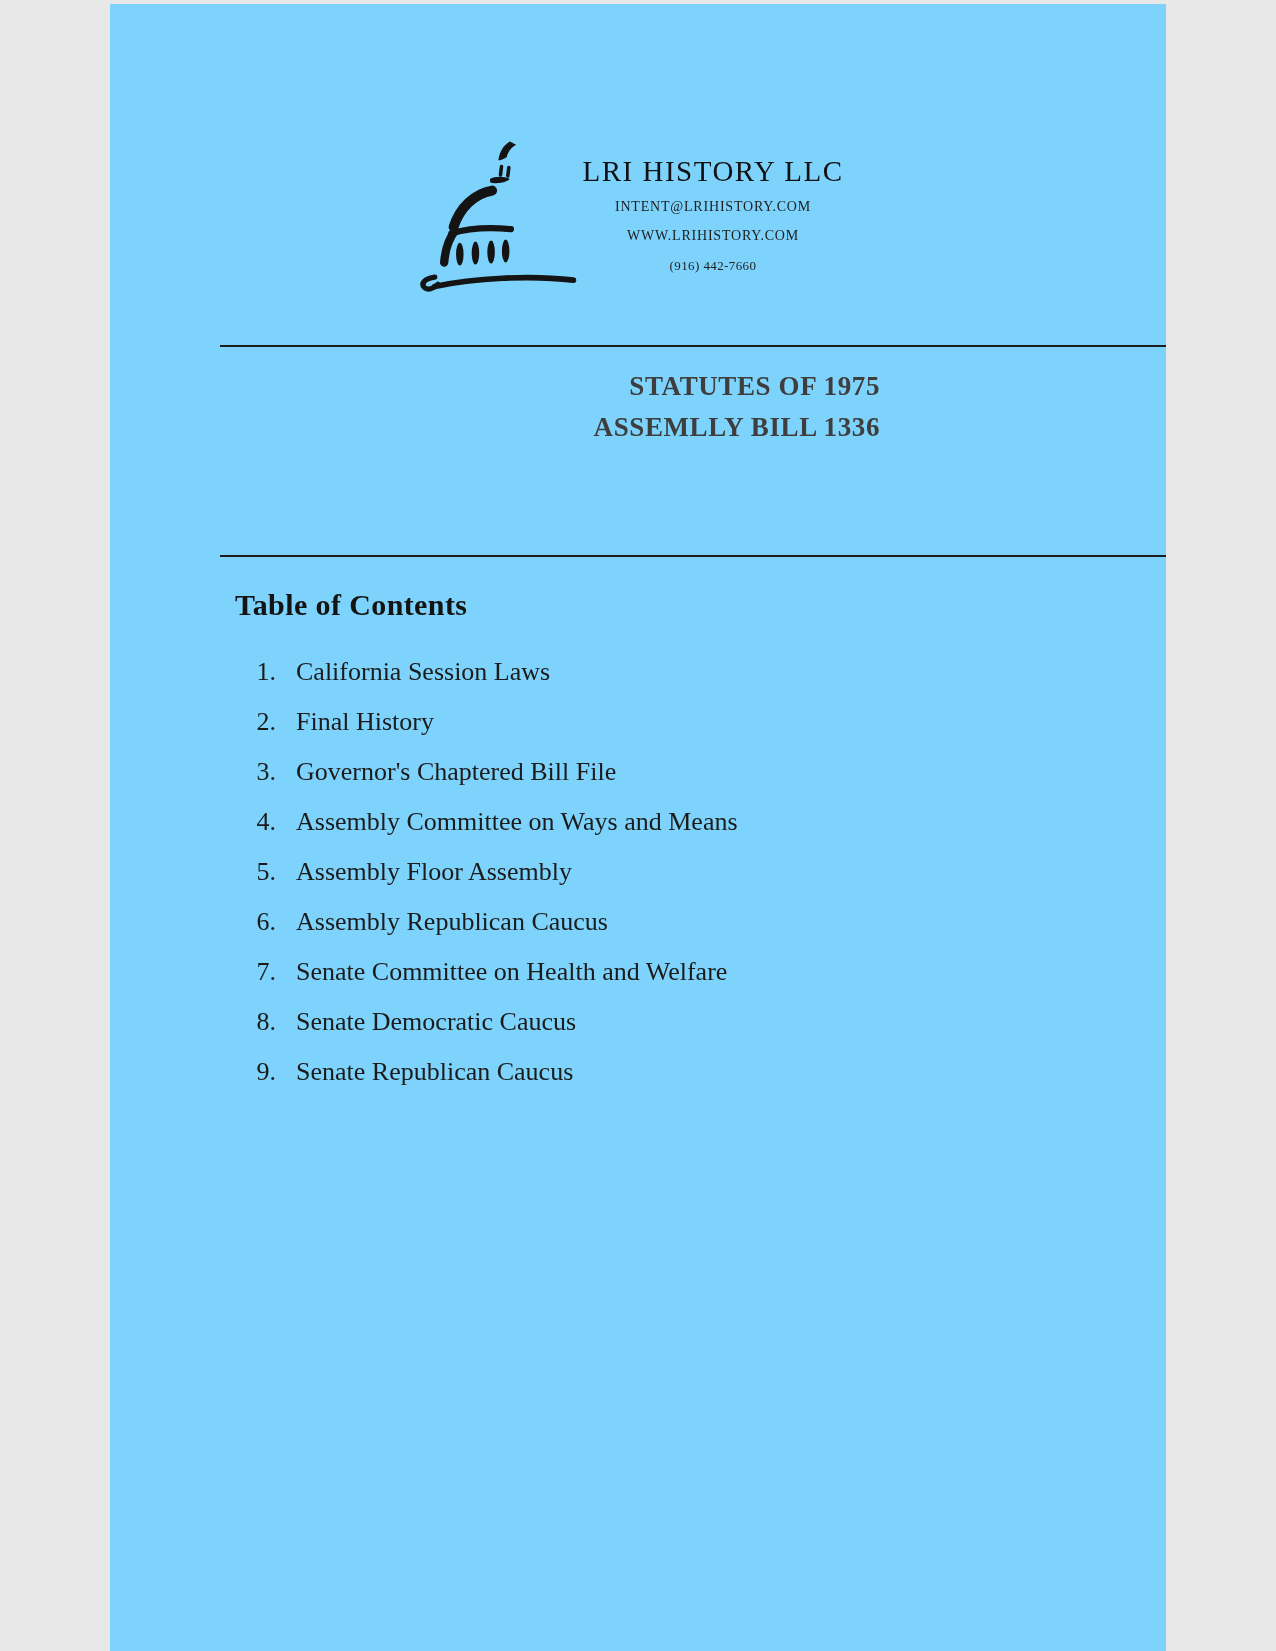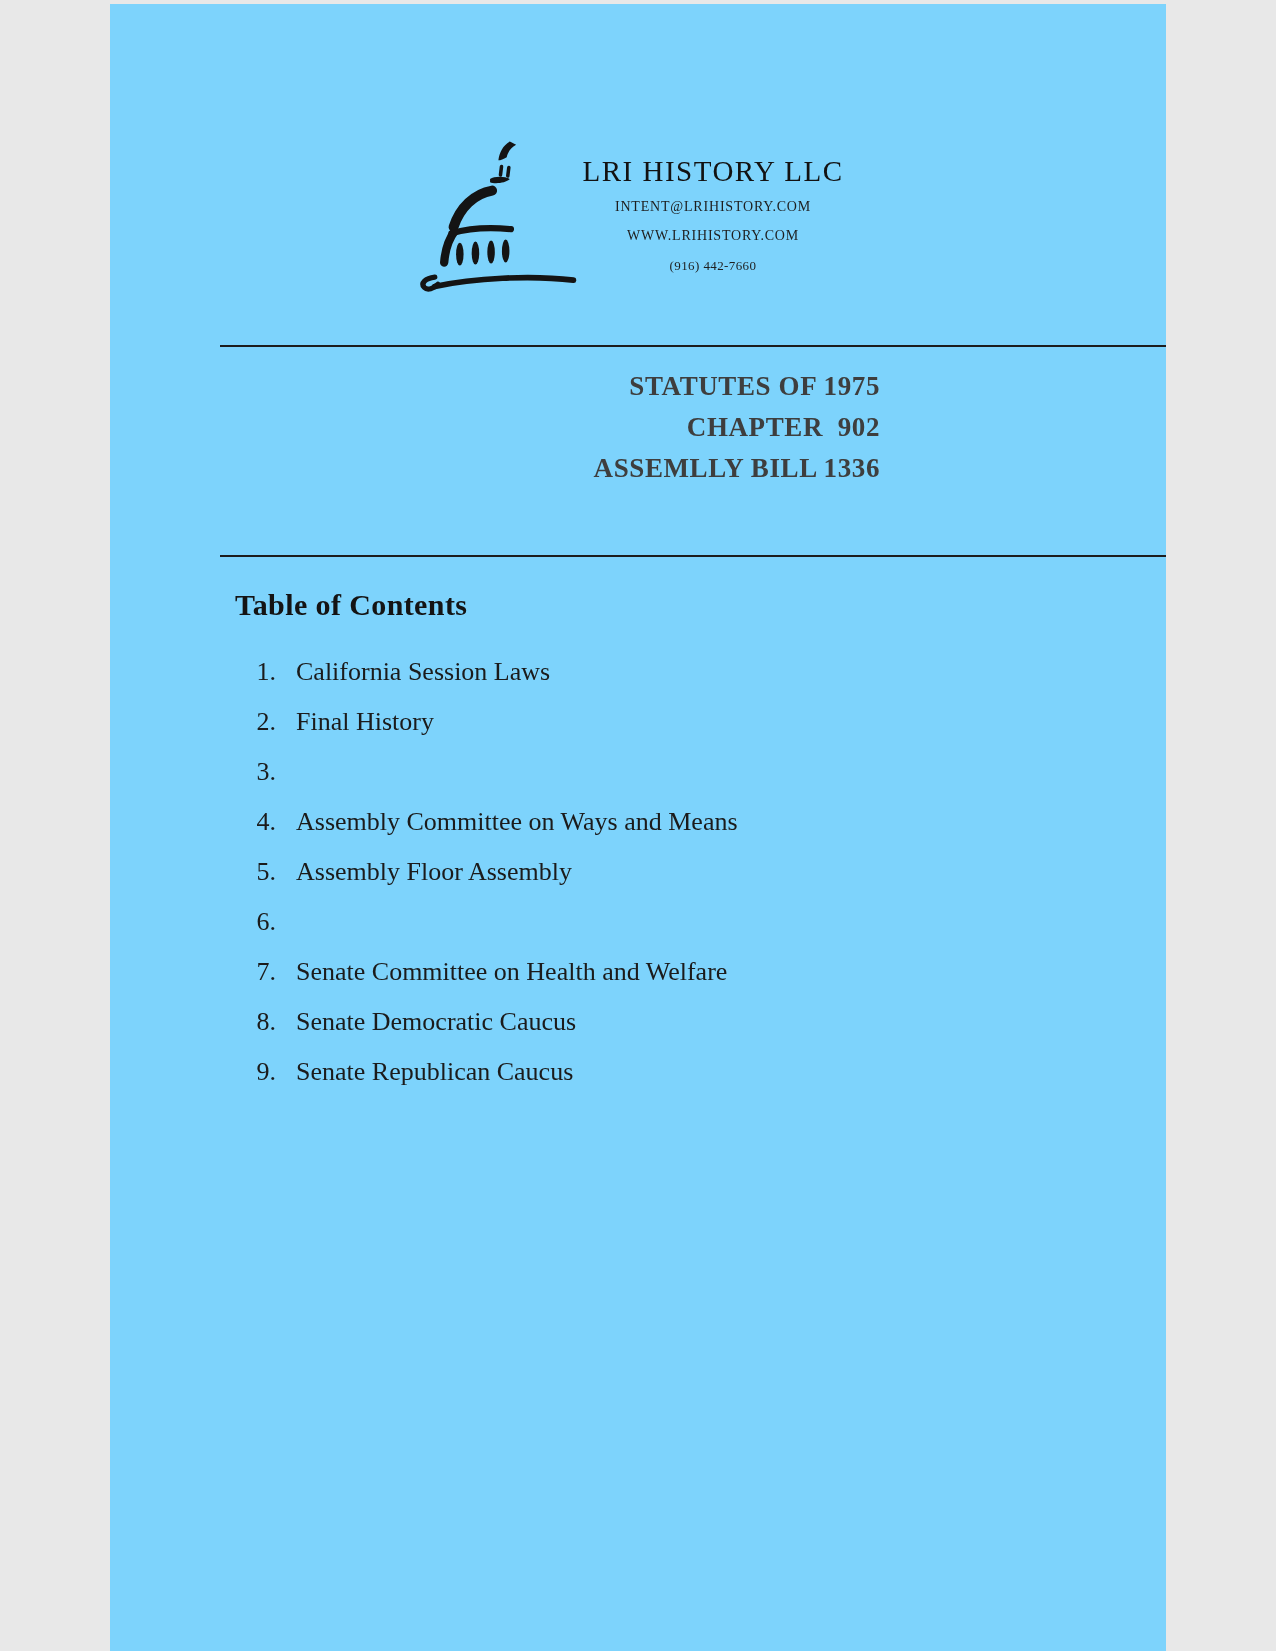--- a/index.html
+++ b/index.html
@@ -149,50 +149,51 @@
     <div class="company-name">LRI HISTORY LLC</div>
     <div class="contact-line">INTENT@LRIHISTORY.COM</div>
     <div class="contact-line">WWW.LRIHISTORY.COM</div>
     <div class="phone-line">(916) 442-7660</div>
   </div>
 
   <div class="rule rule-1"></div>
 
   <div class="title-block">
     <div class="title-line">STATUTES OF 1975</div>
-    <div class="title-line">CHAPTER  902</div>
     <div class="title-line">ASSEMLLY BILL 1336</div>
   </div>
 
   <div class="rule rule-2"></div>
 
   <h1 class="toc-heading">Table of Contents</h1>
 
   <ol class="toc-list">
     <li class="toc-item">
       <span class="toc-num">1.</span>
       <span class="toc-label">California Session Laws</span>
     </li>
     <li class="toc-item">
       <span class="toc-num">2.</span>
       <span class="toc-label">Final History</span>
     </li>
     <li class="toc-item">
       <span class="toc-num">3.</span>
+      <span class="toc-label">Governor's Chaptered Bill File</span>
     </li>
     <li class="toc-item">
       <span class="toc-num">4.</span>
       <span class="toc-label">Assembly Committee on Ways and Means</span>
     </li>
     <li class="toc-item">
       <span class="toc-num">5.</span>
       <span class="toc-label">Assembly Floor Assembly</span>
     </li>
     <li class="toc-item">
       <span class="toc-num">6.</span>
+      <span class="toc-label">Assembly Republican Caucus</span>
     </li>
     <li class="toc-item">
       <span class="toc-num">7.</span>
       <span class="toc-label">Senate Committee on Health and Welfare</span>
     </li>
     <li class="toc-item">
       <span class="toc-num">8.</span>
       <span class="toc-label">Senate Democratic Caucus</span>
     </li>
     <li class="toc-item">

